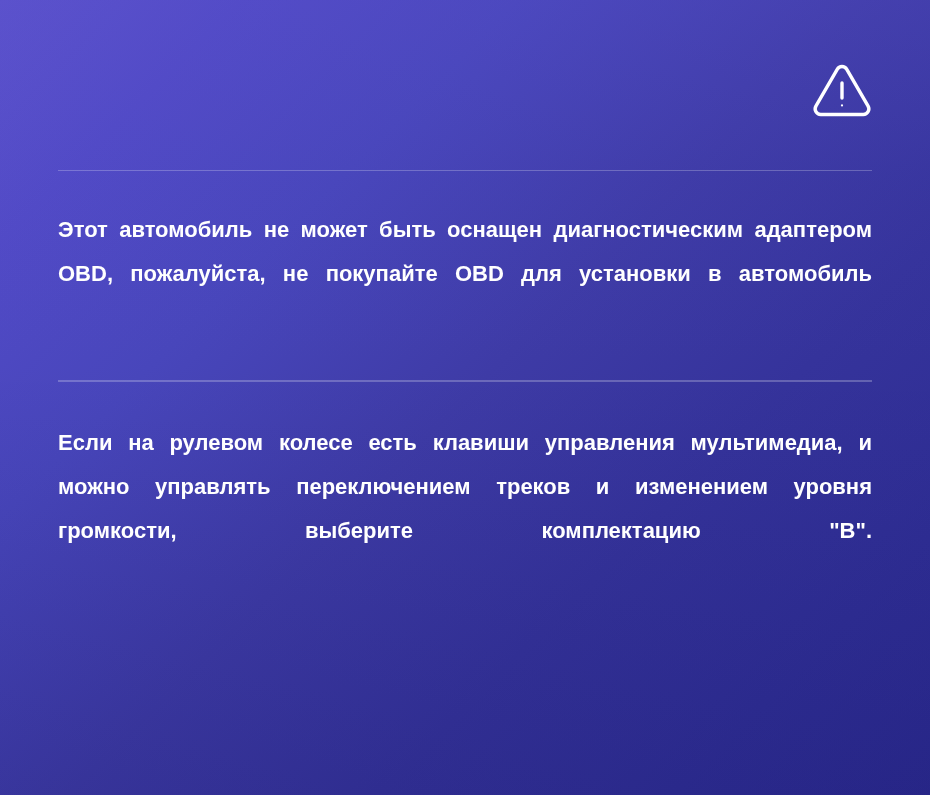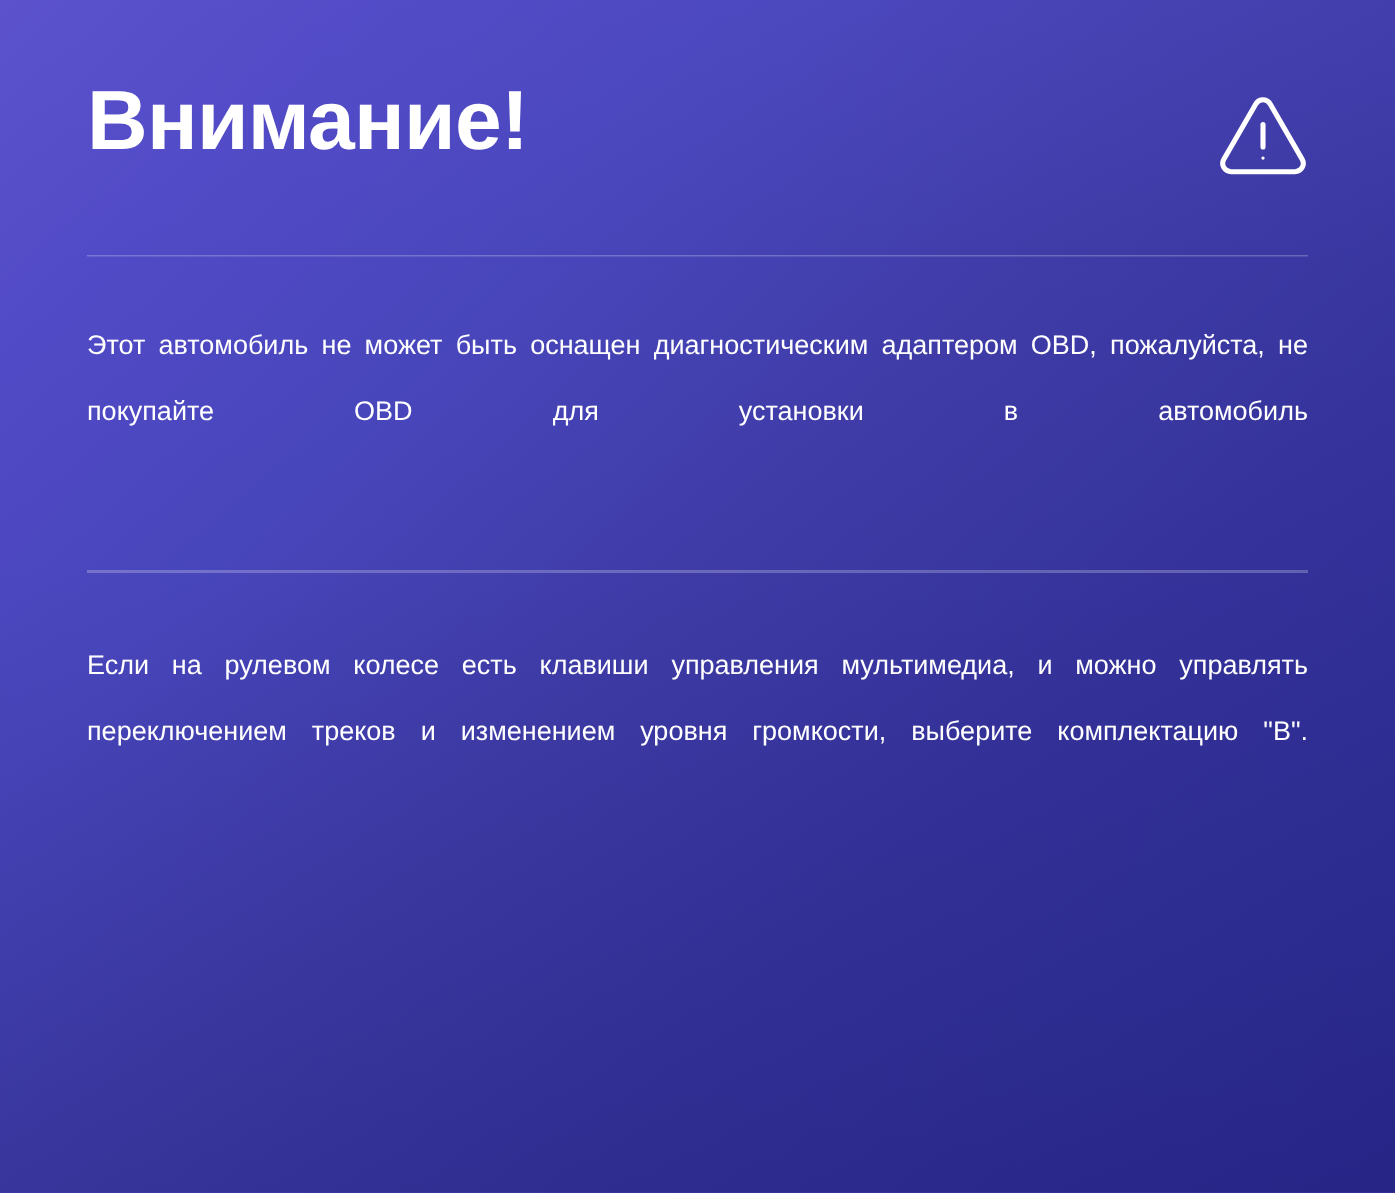--- a/index.html
+++ b/index.html
@@ -86,25 +86,25 @@
     height: 1px;
     width: 100%;
     background-color: rgba(255,255,255,0.24);
     border: 0;
     margin: 0;
   }
 
   
   .block {
     color: #ffffff;
-    font-size: 18px;
+    font-size: 22px;
     line-height: 44px;
     text-align: justify;
     text-justify: inter-word;
-    font-weight: normal;
+    font-weight: bold;
   }
   .block p {
     margin: 0;
   }
   
   .block p::after {
     content: "";
     display: inline-block;
     width: 100%;
   }
@@ -113,21 +113,20 @@
   #block-2 { padding-top: 38px; padding-bottom: 40px; }
   #block-3 { padding-top: 39px; padding-bottom: 40px; }
 </style>
 </head>
 <body>
 
 <div id="banner">
   <div class="inner">
 
     <div class="header">
-      <h1 class="title">Внимание!</h1>
 
       <span class="warn-icon">
         <svg viewBox="0 0 64 64" xmlns="http://www.w3.org/2000/svg" fill="none" stroke="#ffffff" stroke-width="3.4" stroke-linecap="round" stroke-linejoin="round">
           <path d="M32 8.5 C 29.9 8.5 28.2 9.6 27.2 11.3 L 5.9 48.2 C 4.9 50.0 4.9 52.0 5.9 53.7 C 6.9 55.4 8.6 56.5 10.7 56.5 L 53.3 56.5 C 55.4 56.5 57.1 55.4 58.1 53.7 C 59.1 52.0 59.1 50.0 58.1 48.2 L 36.8 11.3 C 35.8 9.6 34.1 8.5 32 8.5 Z"></path>
           <line x1="32" y1="25" x2="32" y2="40"></line>
           <circle cx="32" cy="47.4" r="1.1" fill="#ffffff" stroke="none"></circle>
         </svg>
       </span>
     </div>
 

